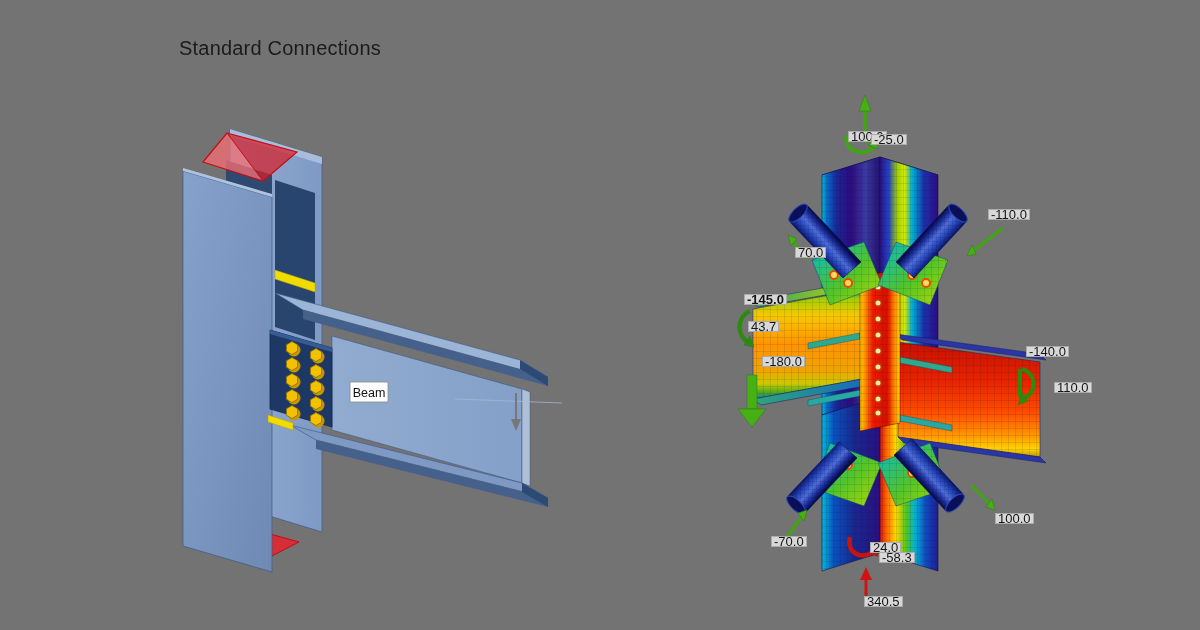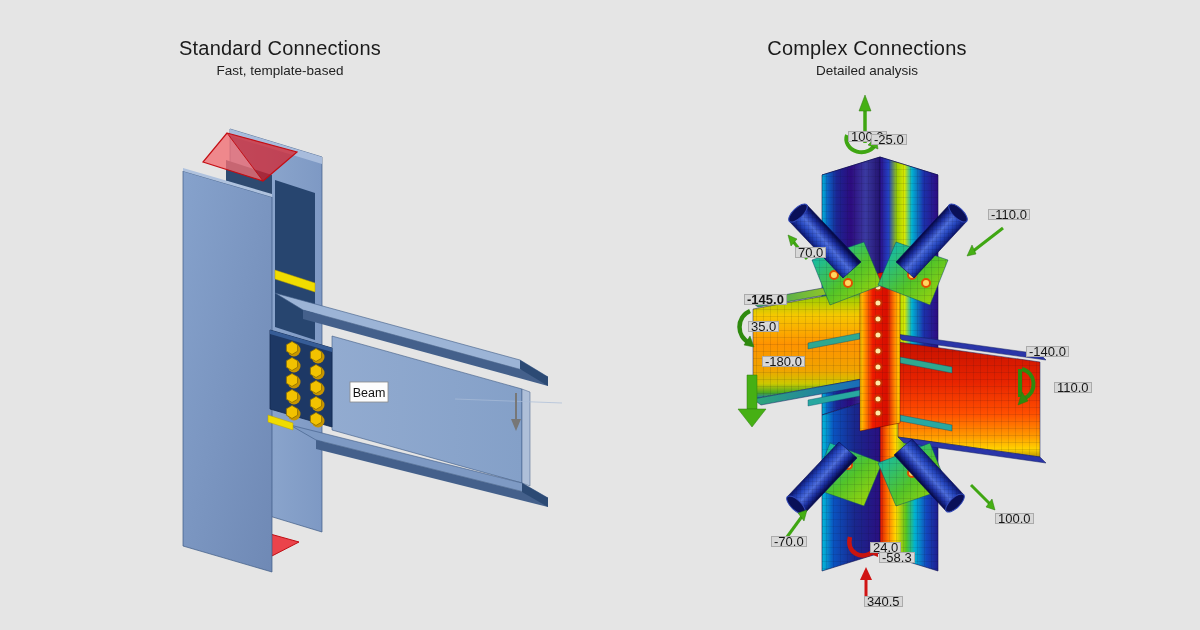--- a/index.html
+++ b/index.html
@@ -1,41 +1,36 @@
 <!DOCTYPE html>
 <html><head>
 <meta charset="utf-8">
 <style>
   html,body{margin:0;padding:0;}
-  .canvas{position:relative;width:1200px;height:630px;background:#e5e5e5;overflow:hidden;
+  .canvas{position:relative;width:1200px;height:630px;background:#737373;overflow:hidden;
           font-family:"Liberation Sans",sans-serif;}
   .panel-header{position:absolute;width:300px;text-align:center;color:#1b1b1b;}
   .panel-title{font-size:20px;font-weight:400;letter-spacing:.2px;line-height:24px;}
   .panel-subtitle{font-size:13.5px;font-weight:400;margin-top:3px;color:#222;}
   .hdr-left{left:130px;top:36px;}
   .hdr-right{left:717px;top:36px;}
   .illustration{position:absolute;}
   .ill-left{left:160px;top:110px;width:420px;height:480px;}
   .ill-right{left:700px;top:85px;width:460px;height:545px;}
   .fem-overlay{position:absolute;left:700px;top:85px;width:460px;height:545px;pointer-events:none;}
   .chip{position:absolute;font-size:13px;line-height:9px;padding:0 2px;background:#d8d8d8;
         border:1px solid #ababab;color:#151515;white-space:nowrap;}
 </style>
 </head>
 <body>
 
 <div class="canvas">
 
   <div class="panel-header hdr-left">
     <div class="panel-title">Standard Connections</div>
-    <div class="panel-subtitle">Fast, template-based</div>
-  </div>
-  <div class="panel-header hdr-right">
-    <div class="panel-title">Complex Connections</div>
-    <div class="panel-subtitle">Detailed analysis</div>
   </div>
 
   <svg class="illustration ill-left" viewBox="0 0 420 480">
     <defs>
       <linearGradient id="gLslab" x1="0" y1="0" x2="1" y2="1">
         <stop offset="0" stop-color="#86A2CC"></stop>
           <stop offset="1" stop-color="#6F89B5"></stop>
       </linearGradient>
       <linearGradient id="gRslab" x1="0" y1="0" x2="1" y2="0">
         <stop offset="0" stop-color="#93ADD2"></stop>
@@ -365,21 +360,21 @@
       <polygon points="166,482 160,495 172,495" fill="#D01414"></polygon>
     </g>
   </svg>
 
   <div class="fem-overlay">
     <span class="chip" style="left:148px;top:46px;">100.0</span>
     <span class="chip" style="left:171px;top:49px;">-25.0</span>
     <span class="chip" style="left:288px;top:124px;">-110.0</span>
     <span class="chip" style="left:95px;top:138px;margin-top:24px;">70.0</span>
     <span class="chip" style="left:44px;top:209px;font-weight:bold;">-145.0</span>
-    <span class="chip" style="left:48px;top:236px;">35.0</span>
+    <span class="chip" style="left:48px;top:236px;">43.7</span>
     <span class="chip" style="left:62px;top:271px;">-180.0</span>
     <span class="chip" style="left:326px;top:261px;">-140.0</span>
     <span class="chip" style="left:336px;top:297px;margin-left:18px;">110.0</span>
     <span class="chip" style="left:295px;top:428px;">100.0</span>
     <span class="chip" style="left:71px;top:451px;">-70.0</span>
     <span class="chip" style="left:170px;top:457px;">24.0</span>
     <span class="chip" style="left:179px;top:467px;">-58.3</span>
     <span class="chip" style="left:164px;top:511px;">340.5</span>
   </div>
 

